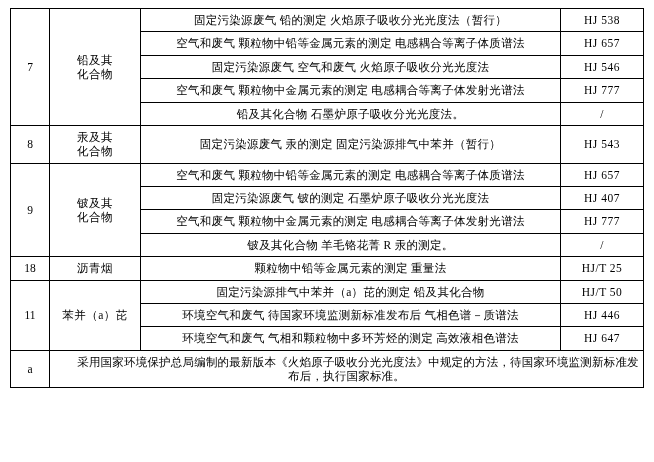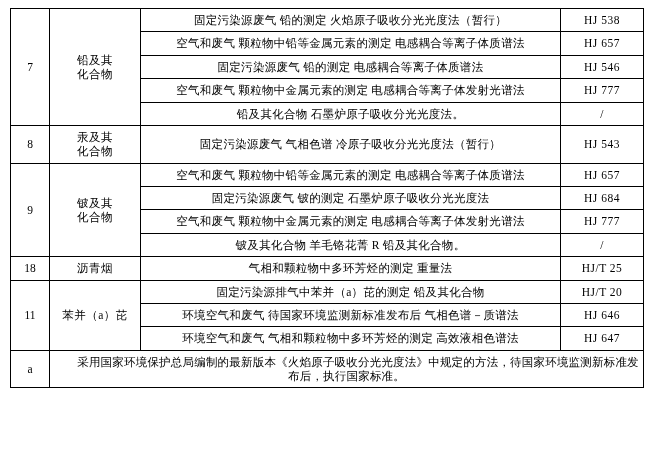--- a/index.html
+++ b/index.html
@@ -86,80 +86,80 @@
             <div>化合物</div>
           </td>
         <td class="method">固定污染源废气  铅的测定   火焰原子吸收分光光度法（暂行）</td>
         <td class="std-no">HJ 538</td>
       </tr>
       <tr>
         <td class="method">空气和废气  颗粒物中铅等金属元素的测定   电感耦合等离子体质谱法</td>
         <td class="std-no">HJ 657</td>
       </tr>
       <tr>
-        <td class="method">固定污染源废气  铅的测定   电感耦合等离子体质谱法</td>
+        <td class="method">固定污染源废气  空气和废气   火焰原子吸收分光光度法</td>
         <td class="std-no">HJ 546</td>
       </tr>
       <tr>
         <td class="method">空气和废气  颗粒物中金属元素的测定  电感耦合等离子体发射光谱法</td>
         <td class="std-no">HJ 777</td>
       </tr>
       <tr>
         <td class="method">铅及其化合物   石墨炉原子吸收分光光度法。</td>
         <td class="std-no">/</td>
       </tr>
 
       <tr>
         <td class="num">8</td>
         <td class="name">
             <div>汞及其</div>
             <div>化合物</div>
           </td>
-        <td class="method">固定污染源废气  气相色谱   冷原子吸收分光光度法（暂行）</td>
+        <td class="method">固定污染源废气  汞的测定   固定污染源排气中苯并（暂行）</td>
         <td class="std-no">HJ 543</td>
       </tr>
 
       <tr>
         <td class="num" rowspan="4">9</td>
         <td class="name" rowspan="4">
             <div>铍及其</div>
             <div>化合物</div>
           </td>
         <td class="method">空气和废气  颗粒物中铅等金属元素的测定   电感耦合等离子体质谱法</td>
         <td class="std-no">HJ 657</td>
       </tr>
       <tr>
         <td class="method">固定污染源废气  铍的测定   石墨炉原子吸收分光光度法</td>
-        <td class="std-no">HJ 684</td>
+        <td class="std-no">HJ 407</td>
       </tr>
       <tr>
         <td class="method">空气和废气  颗粒物中金属元素的测定   电感耦合等离子体发射光谱法</td>
         <td class="std-no">HJ 777</td>
       </tr>
       <tr>
-        <td class="method">铍及其化合物   羊毛铬花菁 R 铅及其化合物。</td>
+        <td class="method">铍及其化合物   羊毛铬花菁 R 汞的测定。</td>
         <td class="std-no">/</td>
       </tr>
 
       <tr>
         <td class="num">18</td>
         <td class="name">沥青烟</td>
-        <td class="method">气相和颗粒物中多环芳烃的测定   重量法</td>
+        <td class="method">颗粒物中铅等金属元素的测定   重量法</td>
         <td class="std-no">HJ/T 25</td>
       </tr>
 
       <tr>
         <td class="num" rowspan="3">11</td>
         <td class="name" rowspan="3">苯并（a）芘</td>
         <td class="method">固定污染源排气中苯并（a）芘的测定   铅及其化合物</td>
-        <td class="std-no">HJ/T 20</td>
+        <td class="std-no">HJ/T 50</td>
       </tr>
       <tr>
         <td class="method">环境空气和废气  待国家环境监测新标准发布后   气相色谱－质谱法</td>
-        <td class="std-no">HJ 646</td>
+        <td class="std-no">HJ 446</td>
       </tr>
       <tr>
         <td class="method">环境空气和废气  气相和颗粒物中多环芳烃的测定   高效液相色谱法</td>
         <td class="std-no">HJ 647</td>
       </tr>
 
       <tr class="footnote-row">
         <td class="fn-mark">a</td>
         <td class="fn-text" colspan="3">采用国家环境保护总局编制的最新版本《火焰原子吸收分光光度法》中规定的方法，待国家环境监测新标准发布后，执行国家标准。</td>
       </tr>

